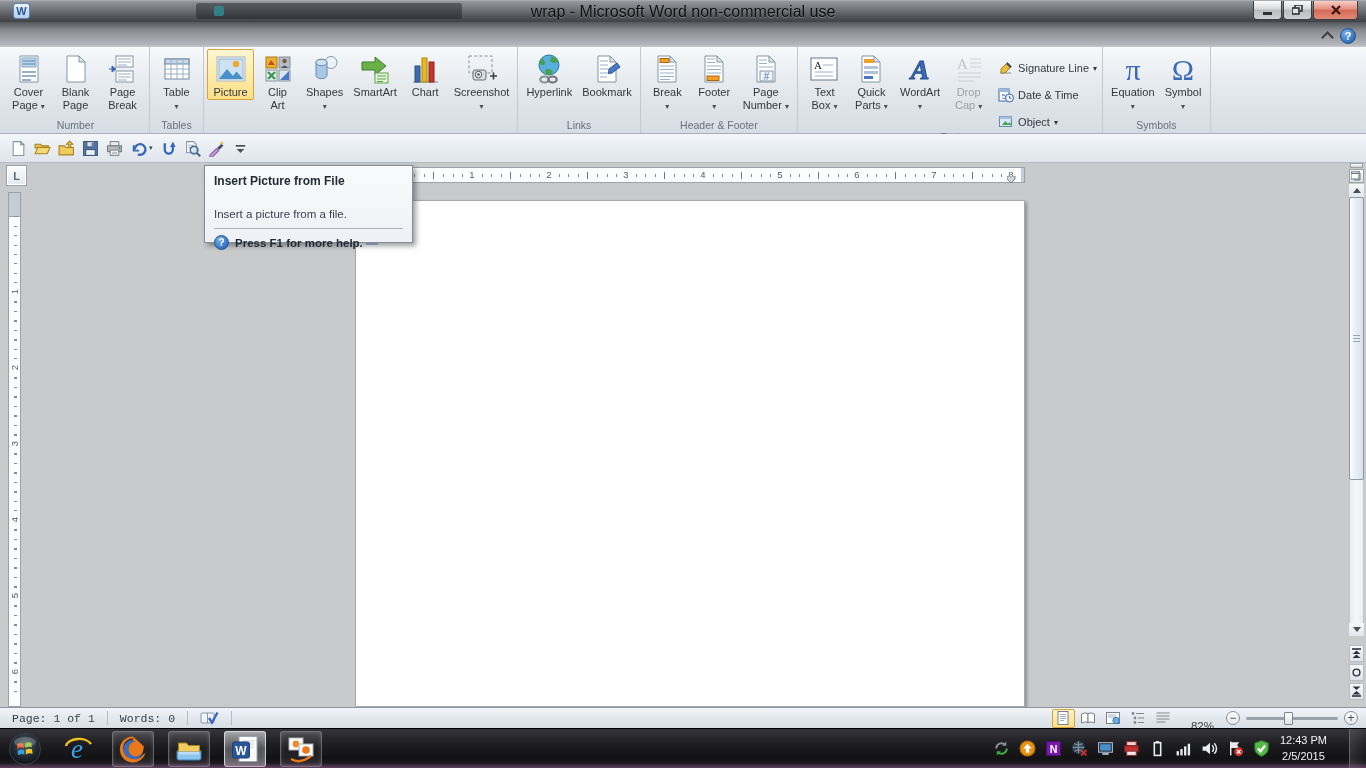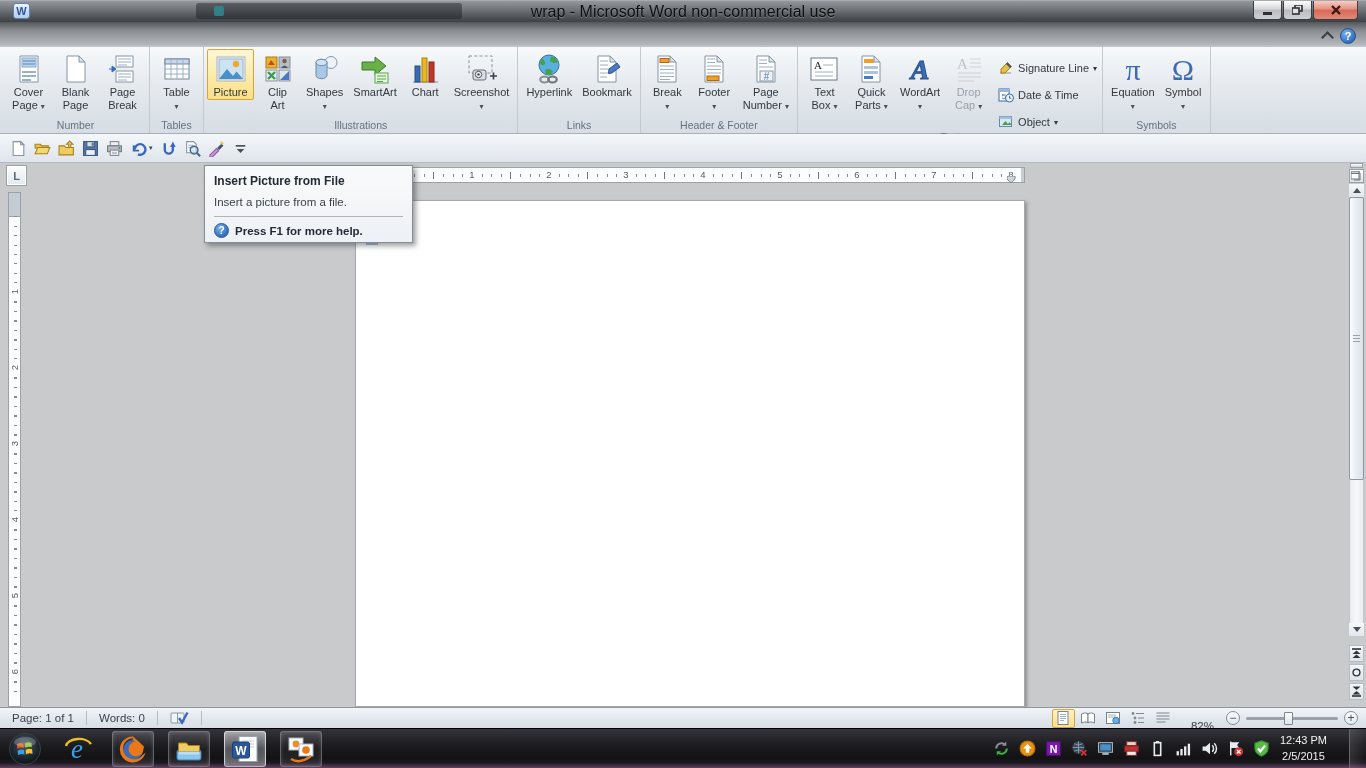--- a/index.html
+++ b/index.html
@@ -81,21 +81,21 @@
     background-image:repeating-linear-gradient(to bottom,#848c95 0 1px,transparent 1px 9.5px);}
   .vruler .vnum{position:absolute;left:0;width:11px;text-align:center;transform:rotate(270deg);font-size:9.5px;color:#555d66;background:#fcfdfe;line-height:11px;}
   .page{position:absolute;left:355px;top:37px;width:670px;height:507px;background:#fff;
     border:1px solid #a6a9ac;box-shadow:2px 2px 3px rgba(70,75,80,.45);box-sizing:border-box;}
   .cursor-mark{position:absolute;left:366px;top:78px;width:12px;height:4px;background:#a3c0e2;}
   
   .tooltip{position:absolute;left:204px;top:2px;width:209px;height:78px;
     background:linear-gradient(#f9fafb,#eef1f5);border:1px solid #868c94;box-shadow:3px 3px 5px rgba(40,44,48,.45);
     box-sizing:border-box;padding:8px 9px 0 9px;z-index:30;}
   .tt-title{font-size:12px;font-weight:bold;color:#242b36;}
-  .tt-body{font-size:11.5px;color:#3b424b;margin-top:8px;}
+  .tt-body{font-size:11.5px;color:#3b424b;margin-top:20px;}
   .tt-sep{height:1px;background:#aeb4bb;margin:8px 0 6px 0;}
   .tt-help{display:flex;align-items:center;gap:6px;font-size:11.5px;font-weight:bold;color:#242b36;}
   .tt-q{width:15px;height:15px;border-radius:50%;flex:0 0 15px;
     background:radial-gradient(circle at 35% 30%,#7db2ea,#3a78c8 60%,#2458a0);border:1px solid #24548e;
     color:#fff;font-size:10px;font-weight:bold;text-align:center;line-height:14px;box-sizing:border-box;}
   
   .vscroll{position:absolute;left:1348px;top:0;width:17px;height:544px;}
   .vscroll .split{position:absolute;left:2px;top:0;width:13px;height:5px;background:linear-gradient(#fdfdfd,#cfd4d9);border:1px solid #9aa1a9;box-sizing:border-box;}
   .vscroll .rulbtn{position:absolute;left:1px;top:6px;width:15px;height:14px;background:linear-gradient(#fbfcfd,#dde2e7);
     border:1px solid #9aa1a9;box-sizing:border-box;display:flex;align-items:center;justify-content:center;}
@@ -108,21 +108,21 @@
     background:linear-gradient(90deg,#fbfcfd,#e8edf2 50%,#dbe1e8);box-sizing:border-box;}
   .vscroll .grip{position:absolute;left:3px;top:50%;width:7px;height:7px;margin-top:-4px;
     background-image:repeating-linear-gradient(to bottom,#9aa2ab 0 1px,transparent 1px 3px);}
   .navbtn{position:absolute;left:1px;width:15px;height:17px;display:flex;align-items:center;justify-content:center;
     background:linear-gradient(#f5f7f9,#dfe4e9);border:1px solid #b6bcc3;box-sizing:border-box;}
   .navbtn svg{display:block;}
   
   .statusbar{position:absolute;left:0;top:707px;width:100%;height:21px;
     background:linear-gradient(#f2f5f8,#e0e6ec 60%,#d8dfe6);border-top:1px solid #8f969e;box-sizing:border-box;
     display:flex;align-items:center;font-size:11.5px;color:#3c424a;}
-  .sb-item{padding:16px 12px;display:flex;align-items:center;height:100%;}
+  .sb-item{padding:16px 12px;display:flex;align-items:center;height:100%;font-family:Liberation Mono, monospace;}
   .sb-sep{width:1px;height:14px;background:#b6bcc3;}
   .sb-right{margin-left:auto;display:flex;align-items:center;gap:6px;padding-right:8px;}
   .viewbtn{width:21px;height:17px;display:flex;align-items:center;justify-content:center;border:1px solid transparent;border-radius:2px;}
   .viewbtn.active{border-color:#d9a33c;background:linear-gradient(#fdf3c8,#fbe089);}
   .zoomlabel{margin:16px 6px 0 10px;}
   .zcirc{width:14px;height:14px;border-radius:50%;border:1px solid #878e96;background:linear-gradient(#fdfdfd,#e4e8ec);
     color:#4a5056;display:flex;align-items:center;justify-content:center;font-size:12px;line-height:1;box-sizing:border-box;}
   .ztrack{position:relative;width:92px;height:3px;background:#9aa1a8;border-radius:2px;}
   .ztick{position:absolute;left:50%;top:-3px;width:1px;height:9px;background:#9aa1a8;}
   .zthumb{position:absolute;left:38px;top:-5px;width:9px;height:13px;background:linear-gradient(#fdfdfd,#dfe4e9);
@@ -331,21 +331,20 @@
                 <circle cx="12.5" cy="21.5" r="1.3" fill="#4a5056"></circle>
                 <path d="M24 23 h7 M27.5 19.5 v7" stroke="#3a4046" stroke-width="1.6" <="" svg=""></path>
               </svg>
             </span>
             <div class="blabel">
               <div>Screenshot</div>
               <div><span class="arr">▾</span></div>
             </div>
           </div>
         </div>
-        <div class="glabel">Illustrations</div>
       </div>
       <div class="rgroup">
         <div class="rbuttons">
           <div class="bigbtn">
             <span class="bicon">
               <svg viewBox="0 0 32 32">
                 <circle cx="16" cy="12" r="10" fill="#58b0e0" stroke="#2878a8"></circle>
                 <path d="M9 5.5 q4.5 3 2.5 6.5 q-3.5 1 -4.8 -2.5 z M18 3.5 q5.5 1 7 5.5 q-4.5 2.5 -8 -1 z M12 16.5 q5.5 -1.5 8 2 q-2.5 4.5 -7 3.5 z" fill="#48a048"></path>
                 <ellipse cx="11.5" cy="26.5" rx="4.2" ry="3" fill="none" stroke="#8a9098" stroke-width="2.2"></ellipse>
                 <ellipse cx="19.5" cy="26.5" rx="4.2" ry="3" fill="none" stroke="#70767c" stroke-width="2.2" <="" svg=""></ellipse>

